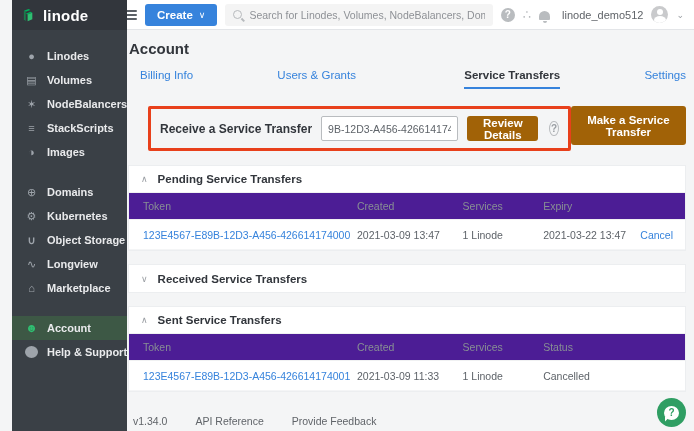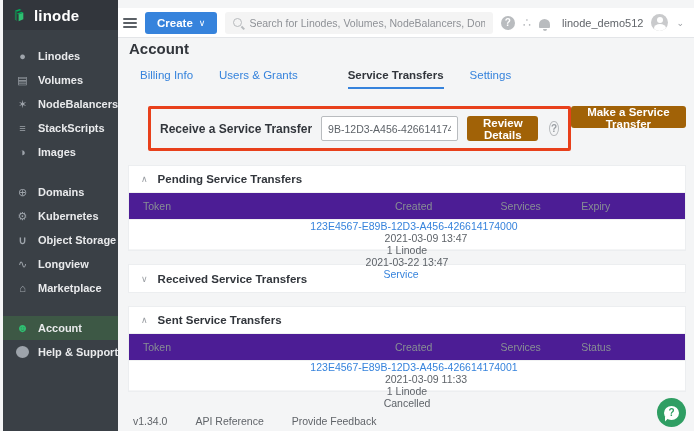--- a/index.html
+++ b/index.html
@@ -1,40 +1,40 @@
 <!DOCTYPE html>
 <html><head>
 <meta charset="utf-8">
 <style>
   * { margin:0; padding:0; box-sizing:border-box; }
   html,body { width:694px; height:431px; overflow:hidden; }
   body { font-family:"Liberation Sans", sans-serif; background:#f4f5f6; color:#32363c; position:relative; }
 
   
-  .sidebar { position:absolute; left:3px; top:0; width:115px; height:431px; background:#3a4046; z-index:5; }
+  .sidebar { position:absolute; left:12px; top:0; width:115px; height:431px; background:#3a4046; z-index:5; }
   .logo { height:30px; background:#32363c; display:flex; align-items:center; padding-left:10px; gap:6px; cursor:pointer; }
   .logo-glyph { width:15px; height:15px; flex:0 0 auto; }
   .logo-text { color:#fff; font-weight:bold; font-size:15px; letter-spacing:.2px; }
   .nav { padding-top:14px; }
   .nav-item { height:24px; display:flex; align-items:center; gap:9px; padding-left:13px; cursor:pointer; }
   .nav-item .ni-icon { width:13px; text-align:center; color:#9ea4ab; font-size:11px; font-style:normal; flex:0 0 auto; }
   .nav-item .ni-label { color:#e9eaec; font-size:11px; font-weight:600; white-space:nowrap; }
   .nav-gap { height:16px; }
   .nav-item.active { background:#3d5845; }
   .nav-item.active .ni-icon { color:#2fbf71; }
   .icon-linodes::before{content:"\25CF";} .icon-volumes::before{content:"\25A4";}
   .icon-nodebalancers::before{content:"\2736";} .icon-stackscripts::before{content:"\2261";}
   .icon-images::before{content:"\25D1";} .icon-domains::before{content:"\2295";}
   .icon-kubernetes::before{content:"\2699";} .icon-objectstorage::before{content:"\222A"; font-weight:bold;}
   .icon-longview::before{content:"\223F";} .icon-marketplace::before{content:"\2302";}
   .icon-account::before{content:"\263B"; font-size:12px;}
   .q-circle { width:12px; height:12px; border-radius:50%; background:#9ea4ab; color:#3a4046; font-size:9px; font-weight:bold; display:inline-flex; align-items:center; justify-content:center; }
 
   
-  .topbar { position:absolute; left:115px; top:8px; width:579px; height:30px; background:#fff; border-bottom:1px solid #e3e5e8; display:flex; align-items:center; padding:0 10px 0 8px; gap:8px; }
+  .topbar { position:absolute; left:115px; top:0; width:579px; height:30px; background:#fff; border-bottom:1px solid #e3e5e8; display:flex; align-items:center; padding:0 10px 0 8px; gap:8px; }
   .hamburger { width:14px; height:10px; display:flex; flex-direction:column; justify-content:space-between; cursor:pointer; flex:0 0 auto; }
   .hamburger span { display:block; height:2px; background:#5b6066; border-radius:1px; }
   .create-btn { background:#3683dc; color:#fff; border:none; border-radius:3px; height:22px; padding:0 12px; font-size:11.5px; font-weight:bold; display:flex; align-items:center; gap:6px; cursor:pointer; font-family:inherit; }
   .create-btn .caret { font-size:9px; font-weight:normal; }
   .searchbox { flex:1 1 auto; height:22px; background:#f4f4f4; border-radius:3px; display:flex; align-items:center; padding:0 8px; gap:7px; min-width:0; }
   .mag { width:9px; height:9px; border:1.5px solid #b7babd; border-radius:50%; position:relative; flex:0 0 auto; }
   .mag::after { content:""; position:absolute; width:4px; height:1.5px; background:#b7babd; transform:rotate(45deg); right:-4px; bottom:-2px; }
   .searchbox input { border:none; background:transparent; outline:none; font-size:10.5px; color:#555; width:100%; font-family:inherit; }
   .searchbox input::placeholder { color:#8e9196; }
   .top-ico { color:#b9bcbf; flex:0 0 auto; cursor:pointer; }
@@ -44,42 +44,42 @@
   .bell::after { content:""; position:absolute; left:3.5px; bottom:-3px; width:4px; height:2px; border-radius:0 0 2px 2px; background:#b9bcbf; }
   .username { font-size:11px; color:#606469; margin-left:4px; white-space:nowrap; cursor:pointer; }
   .avatar { width:17px; height:17px; border-radius:50%; background:#c9cacc; position:relative; overflow:hidden; cursor:pointer; flex:0 0 auto; }
   .avatar::before { content:""; position:absolute; left:5.5px; top:3px; width:6px; height:6px; border-radius:50%; background:#fff; }
   .avatar::after { content:""; position:absolute; left:2.5px; top:10px; width:12px; height:8px; border-radius:50%; background:#fff; }
   .chev-down { color:#9a9ea3; font-size:9px; cursor:pointer; }
 
   
   .main { position:absolute; left:115px; top:30px; width:579px; height:401px; padding:8px 8px 0 13px; }
   .page-title { font-size:15px; font-weight:600; color:#32363c; margin:2px 0 12px 1px; }
-  .tabs { display:flex; gap:26px; padding-left:12px; border-bottom:1px solid transparent; margin-bottom:16px; }
+  .tabs { display:flex; gap:26px; padding-left:12px; border-bottom:1px solid transparent; margin-bottom:16px;justify-content:space-between; }
   .tab { font-size:11.5px; color:#3683dc; padding-bottom:6px; cursor:pointer; white-space:nowrap; }
   .tab.active { color:#32363c; font-weight:bold; border-bottom:2px solid #3683dc;margin-left:24px; }
 
   .receive-row { display:flex; align-items:flex-start; margin-bottom:14px;padding-left:20px; }
   .receive-box { display:flex; align-items:center; gap:9px; border:3px solid #e8401b; border-radius:2px; padding:7px 9px; background:transparent; }
   .receive-label { font-size:12px; font-weight:bold; color:#32363c; white-space:nowrap; }
   .receive-input { width:137px; height:25px; border:1px solid #b9bcbf; border-radius:2px; background:#fff; font-size:10.5px; color:#5e6призన369; color:#5e6369; padding:0 6px; font-family:inherit; outline:none; }
   .btn-blue { background:#a16207; color:#fff; border:none; border-radius:3px; font-weight:bold; font-family:inherit; cursor:pointer; }
   .review-btn { height:25px; padding:0 13px; font-size:11.5px; }
   .help-outline { width:15px; height:15px; border-radius:50%; border:1.5px solid #b9bcbf; color:#9a9ea3; font-size:10px; font-weight:bold; display:flex; align-items:center; justify-content:center; margin-left:2px; cursor:pointer; }
-  .make-btn { margin-left:auto; height:22px; padding:0 12px; font-size:11.5px; }
+  .make-btn { margin-left:auto; height:39px; padding:0 12px; font-size:11.5px; }
 
   .panel { background:#fff; border:1px solid #eceef0; margin-bottom:13px; }
   .panel-head { height:27px; display:flex; align-items:center; gap:10px; padding-left:12px; cursor:pointer; border-bottom:1px solid #f0f1f2; }
   .panel-chev { color:#9a9ea3; font-size:9px; }
   .panel-title { font-size:11.5px; font-weight:bold; color:#32363c; }
   .trow { display:flex; align-items:center; height:27px; font-size:10.5px; }
   .thead { background:#4c1d95; color:#888f94; border-bottom:1px solid #f0f1f2; }
-  .tbody { color:#5e6369; border-bottom:1px solid #f4f5f6; height:30px;flex-direction:column; }
+  .tbody { color:#5e6369; border-bottom:1px solid #f4f5f6; height:30px; }
   .c-token { flex:0 0 41%; padding-left:14px; }
-  .c-created { flex:0 0 19%;margin-left:38px; }
+  .c-created { flex:0 0 19%; }
   .c-services { flex:0 0 14.5%; }
   .c-expiry { flex:1 1 auto; }
   .c-action { flex:0 0 56px; text-align:right; padding-right:12px; }
   .link { color:#3683dc; text-decoration:none; cursor:pointer; }
 
   .footer { display:flex; align-items:flex-start; gap:28px; padding:10px 0 0 5px; font-size:10.5px; color:#606469; }
   .footer .flink { cursor:pointer; }
 
   .fab { position:absolute; right:8px; bottom:4px; width:29px; height:29px; border-radius:50%; background:#2f9e63; cursor:pointer; display:flex; align-items:center; justify-content:center; }
   .fab .bubble { width:15px; height:14px; background:#fff; border-radius:50%; position:relative; display:flex; align-items:center; justify-content:center; color:#2f9e63; font-size:10px; font-weight:bold; }
@@ -204,21 +204,21 @@
       <span class="c-created">Created</span>
       <span class="c-services">Services</span>
       <span class="c-expiry">Expiry</span>
       <span class="c-action"></span>
     </div>
     <div class="trow tbody">
       <span class="c-token"><a class="link">123E4567-E89B-12D3-A456-426614174000</a></span>
       <span class="c-created">2021-03-09 13:47</span>
       <span class="c-services">1 Linode</span>
       <span class="c-expiry">2021-03-22 13:47</span>
-      <span class="c-action"><a class="link">Service</a></span>
+      <span class="c-action"><a class="link">Cancel</a></span>
     </div>
   </section>
 
   <section class="panel">
     <div class="panel-head" style="border-bottom:none;">
       <span class="panel-chev">∨</span>
       <span class="panel-title">Received Service Transfers</span>
     </div>
   </section>
 

